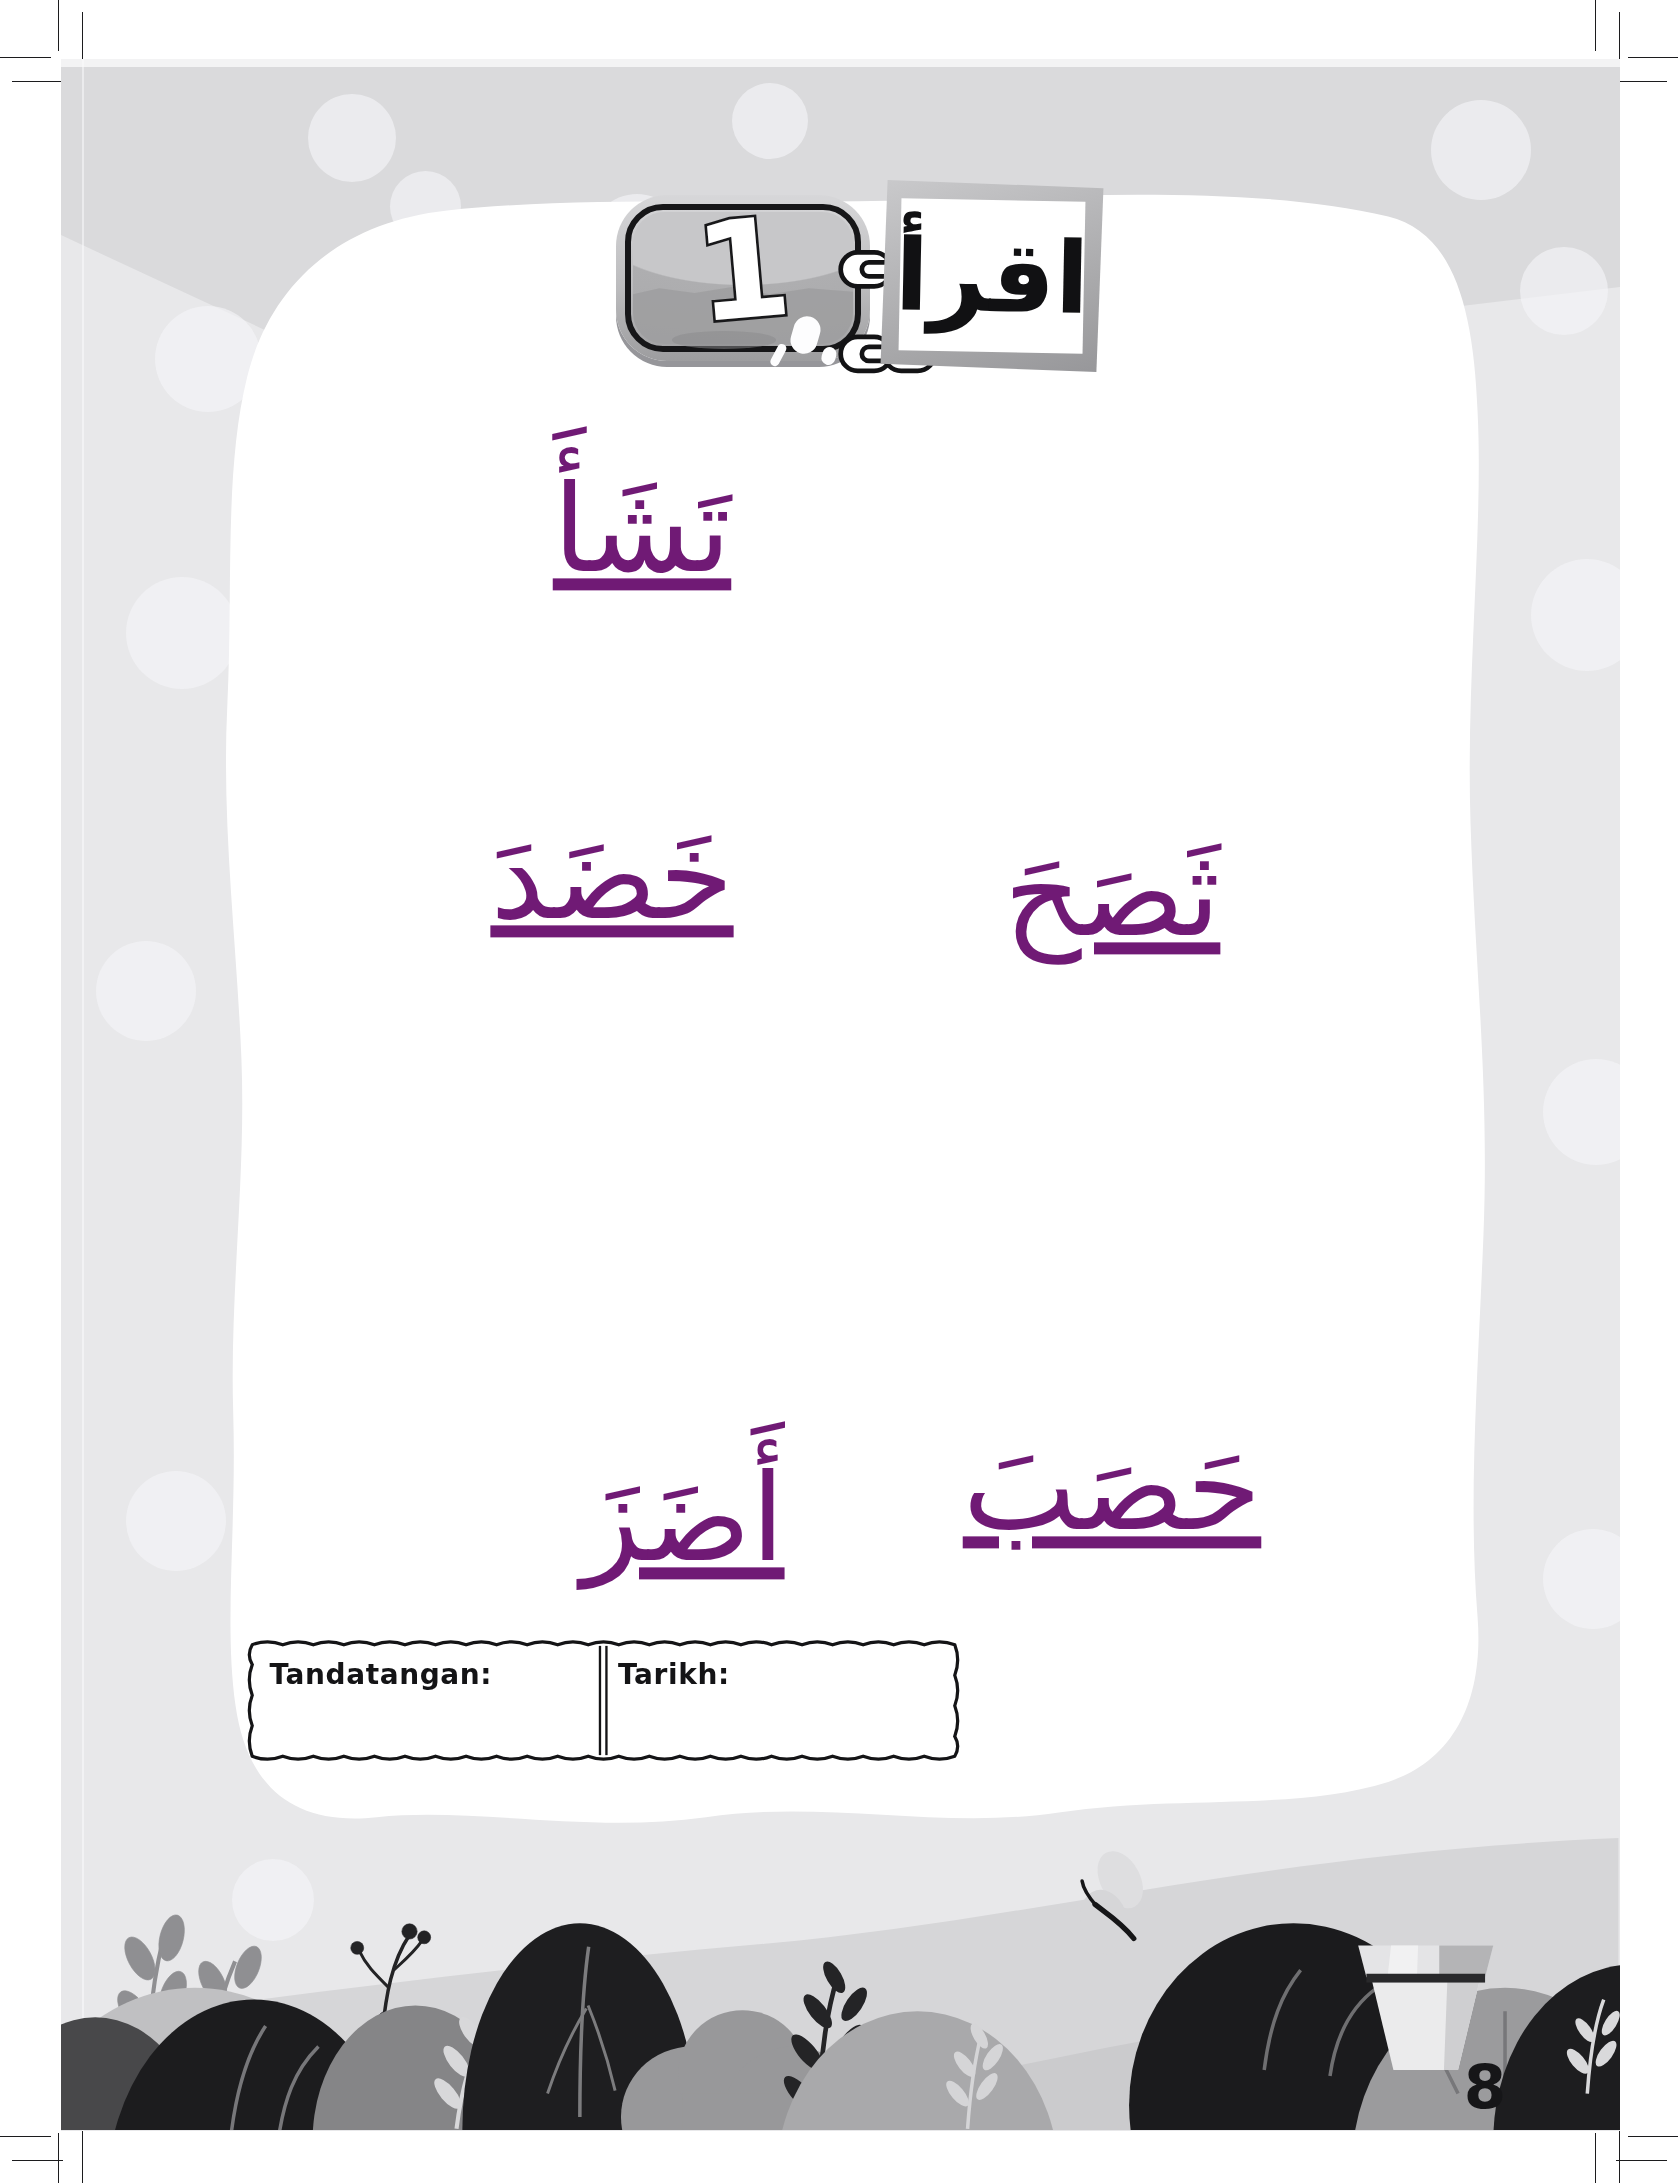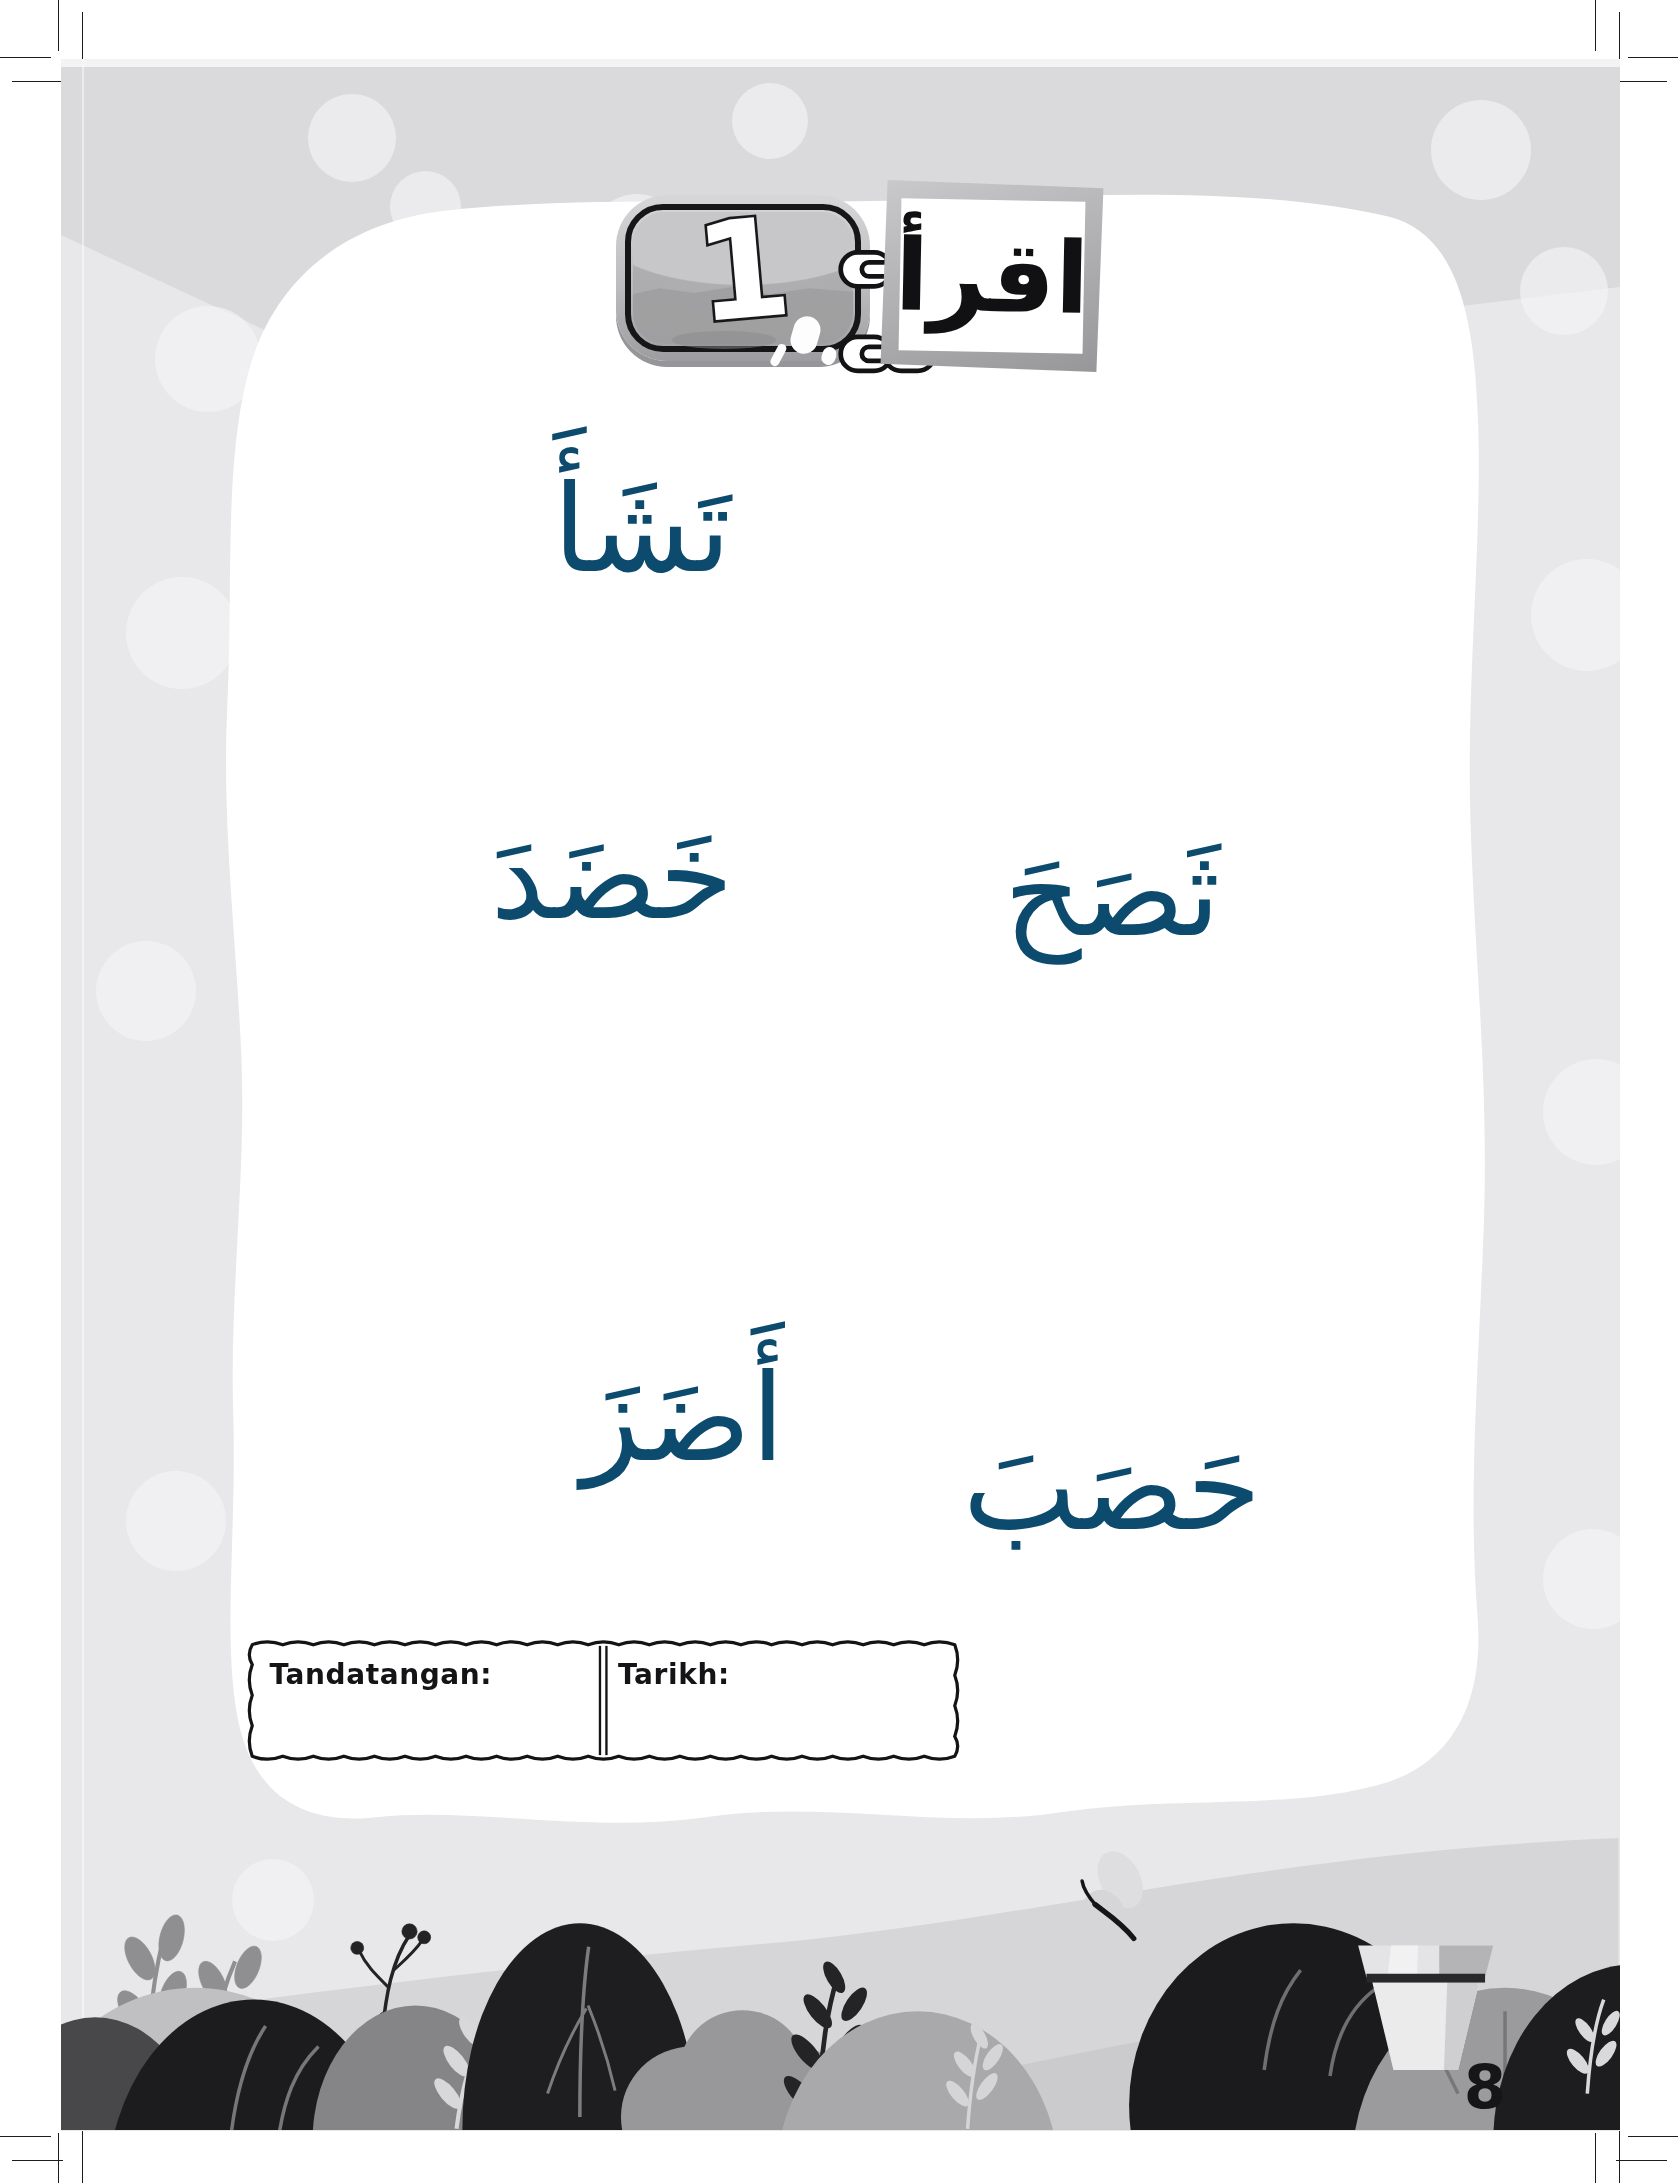--- a/index.html
+++ b/index.html
@@ -37,21 +37,21 @@
   .badge .gloss3{position:absolute;left:158px;top:148px;width:8.8px;height:23.5px;border-radius:4.7px;
         background:#fdfdfe;transform:rotate(28deg);}
   .chains{position:absolute;left:775px;top:185px;}
   .iqra-card{position:absolute;left:823px;top:125px;width:216px;height:184px;transform:rotate(2.2deg);
         background:linear-gradient(160deg,#c9c9cb 0%,#a6a6a8 70%,#97979a 100%);}
   .iqra-inner{position:absolute;inset:16px;background:#ffffff;transform:rotate(-1.1deg);
         display:flex;align-items:center;justify-content:center;}
   .iqra-text{font-size:99px;font-weight:bold;color:#111113;line-height:1;direction:rtl;}
   
   .word{position:absolute;transform:translate(-50%,-50%);direction:rtl;white-space:nowrap;
-        font-size:121px;color:#0c4a6e;line-height:1.25;}
+        font-size:121px;color:#701a75;line-height:1.25;text-decoration:underline;}
   
   .sigbox{position:absolute;left:186px;top:1581px;width:713px;height:121px;}
   .sigbox svg{position:absolute;left:0;top:0;}
   .siglabel{position:absolute;top:17.6px;font-size:28px;font-weight:bold;color:#141416;
         letter-spacing:0.6px;}
   
   .scene{position:absolute;left:-61px;top:1735px;width:1679px;height:336px;}
   .pagenum{position:absolute;left:1365px;top:1992px;width:118px;text-align:center;
         font-size:61px;font-weight:bold;color:#161618;}
 </style>
@@ -148,21 +148,21 @@
     <div class="iqra-card">
       <div class="iqra-inner">
         <div class="iqra-text" dir="rtl">اقرأ</div>
       </div>
     </div>
 
     <div class="word" style="left:581px;top:471px" dir="rtl">تَشَأَ</div>
     <div class="word" style="left:551px;top:818px" dir="rtl">خَضَدَ</div>
     <div class="word" style="left:1051px;top:835px" dir="rtl">ثَصَحَ</div>
     <div class="word" style="left:1051px;top:1429px" dir="rtl">حَصَبَ</div>
-    <div class="word" style="left:622px;top:1360px" dir="rtl">أَضَزَ</div>
+    <div class="word" style="left:622px;top:1460px" dir="rtl">أَضَزَ</div>
 
     <div class="sigbox">
       <svg width="713" height="121" viewBox="0 0 1212 206">
         <path fill="#ffffff" stroke="#141416" stroke-width="5.5" d="M8,8Q34,-2 60,8Q86,-2 112,8Q138,-2 164,8Q190,-2 216,8Q242,-2 268,8Q294,-2 320,8Q346,-2 372,8Q398,-2 424,8Q450,-2 476,8Q502,-2 528,8Q554,-2 580,8Q606,-2 632,8Q658,-2 684,8Q710,-2 736,8Q762,-2 788,8Q814,-2 840,8Q866,-2 892,8Q918,-2 944,8Q970,-2 996,8Q1022,-2 1048,8Q1074,-2 1100,8Q1126,-2 1152,8Q1178,-2 1204,8Q1214,34 1204,60Q1214,86 1204,112Q1214,138 1204,164Q1214,181 1204,198Q1178,208 1152,198Q1126,208 1100,198Q1074,208 1048,198Q1022,208 996,198Q970,208 944,198Q918,208 892,198Q866,208 840,198Q814,208 788,198Q762,208 736,198Q710,208 684,198Q658,208 632,198Q606,208 580,198Q554,208 528,198Q502,208 476,198Q450,208 424,198Q398,208 372,198Q346,208 320,198Q294,208 268,198Q242,208 216,198Q190,208 164,198Q138,208 112,198Q86,208 60,198Q34,208 8,198Q-2,172 8,146Q-2,120 8,94Q-2,68 8,42Q-2,25 8,8Z"></path>
         <line x1="600" y1="10" x2="600" y2="196" stroke="#141416" stroke-width="4"></line>
         <line x1="611" y1="10" x2="611" y2="196" stroke="#141416" stroke-width="4"></line>
       </svg>
       <div class="siglabel" style="left:22.4px">Tandatangan:</div>
       <div class="siglabel" style="left:371px">Tarikh:</div>
     </div>

